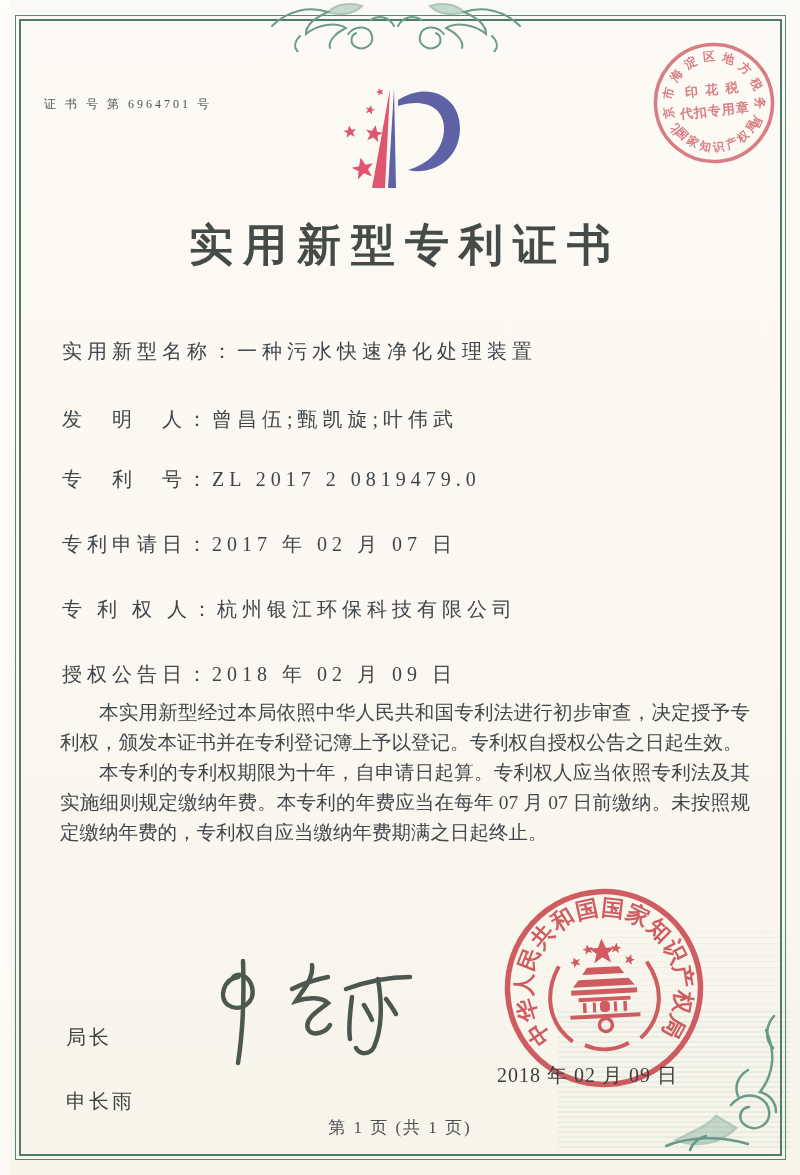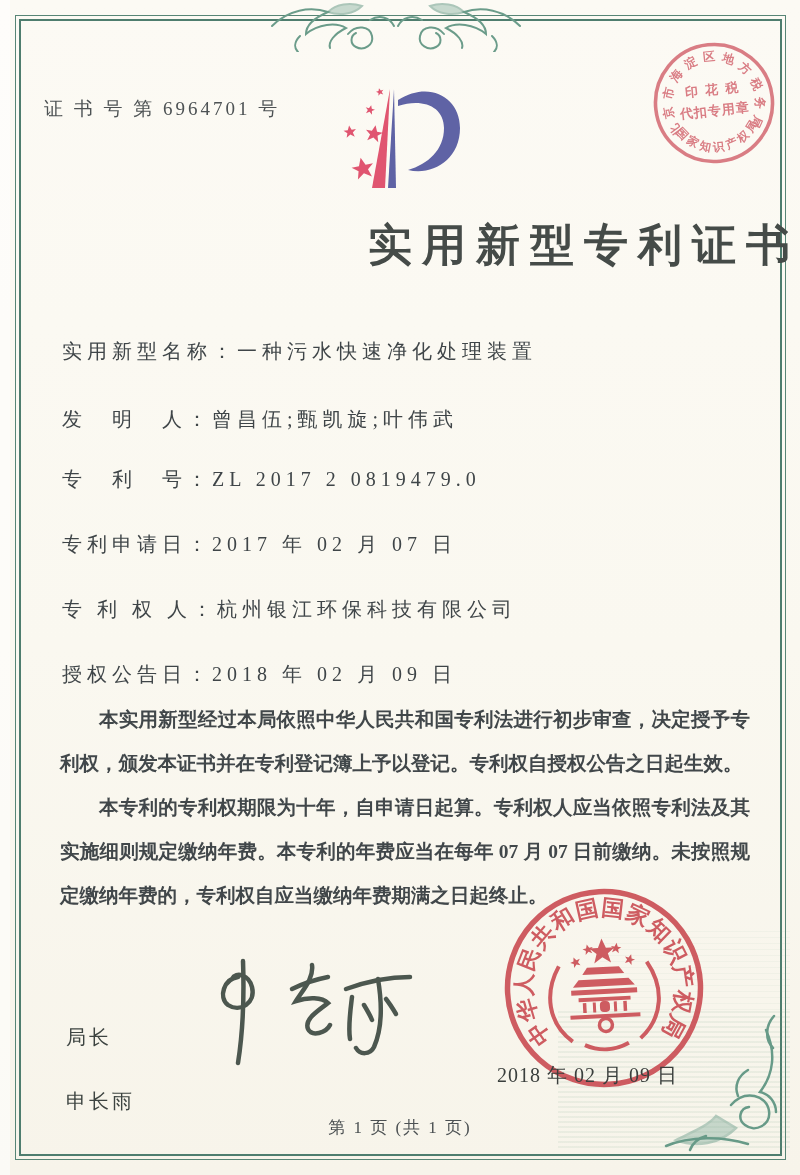--- a/index.html
+++ b/index.html
@@ -5,26 +5,26 @@
   html,body{margin:0;padding:0;background:#e9e7e0;}
   #page{position:relative;width:800px;height:1175px;overflow:hidden;
         background:linear-gradient(180deg,#fcfaf4 0%,#faf8f0 55%,#f7f4ea 100%);
         font-family:"Liberation Serif","DejaVu Serif",serif;}
   .edge-light{position:absolute;left:0;top:0;width:10px;height:100%;background:rgba(255,255,255,.55);}
   
   .frame-outer{position:absolute;left:15px;top:15px;right:14px;bottom:15px;border:1px solid #578575;}
   .frame-inner{position:absolute;left:19px;top:19px;right:18px;bottom:19px;border:2.5px solid #4e7d6e;}
   svg{position:absolute;}
   svg text{font-family:"Liberation Serif","DejaVu Serif",serif;}
-  .cert-number{position:absolute;left:44px;top:96px;font-size:19px;letter-spacing:3px;color:#4d5254;}
-  .title{position:absolute;left:0;top:216px;width:100%;text-align:right;font-size:44px;font-weight:600;
+  .cert-number{position:absolute;left:44px;top:96px;font-size:12px;letter-spacing:3px;color:#4d5254;}
+  .title{position:absolute;left:0;top:216px;width:100%;text-align:center;font-size:44px;font-weight:600;
          letter-spacing:10px;padding-left:10px;box-sizing:border-box;color:#454b48;}
   .field{position:absolute;left:62px;font-size:20px;letter-spacing:5px;color:#3f4548;white-space:nowrap;}
-  .paras{position:absolute;left:60px;top:698px;width:690px;font-size:19.5px;line-height:44px;
-         color:#41474a;text-align:justify;font-weight:bold;}
+  .paras{position:absolute;left:60px;top:698px;width:690px;font-size:19.5px;line-height:30px;
+         color:#41474a;text-align:justify;}
   .paras p{margin:0;text-indent:2em;}
   .signer-title{position:absolute;left:66px;top:994px;font-size:20px;letter-spacing:3px;color:#3d4441;margin-top:30px;}
   .signer-name{position:absolute;left:66px;top:1088px;font-size:20px;letter-spacing:3px;color:#3d4441;}
   .seal-date{position:absolute;left:497px;top:1062px;font-size:20px;letter-spacing:1px;color:#3a3f3d;z-index:5;}
   .footer{position:absolute;left:0;top:1116px;width:100%;text-align:center;font-size:17px;letter-spacing:2px;color:#4c5153;}
   .texture1{position:absolute;left:558px;top:1008px;width:232px;height:140px;opacity:.45;
             background:repeating-linear-gradient(0deg,rgba(110,160,130,.22) 0 1.5px,transparent 1.5px 5px);}
   .texture2{position:absolute;left:600px;top:926px;width:190px;height:84px;opacity:.22;
             background:repeating-linear-gradient(0deg,rgba(110,160,130,.25) 0 1.5px,transparent 1.5px 6px);}
 </style>

